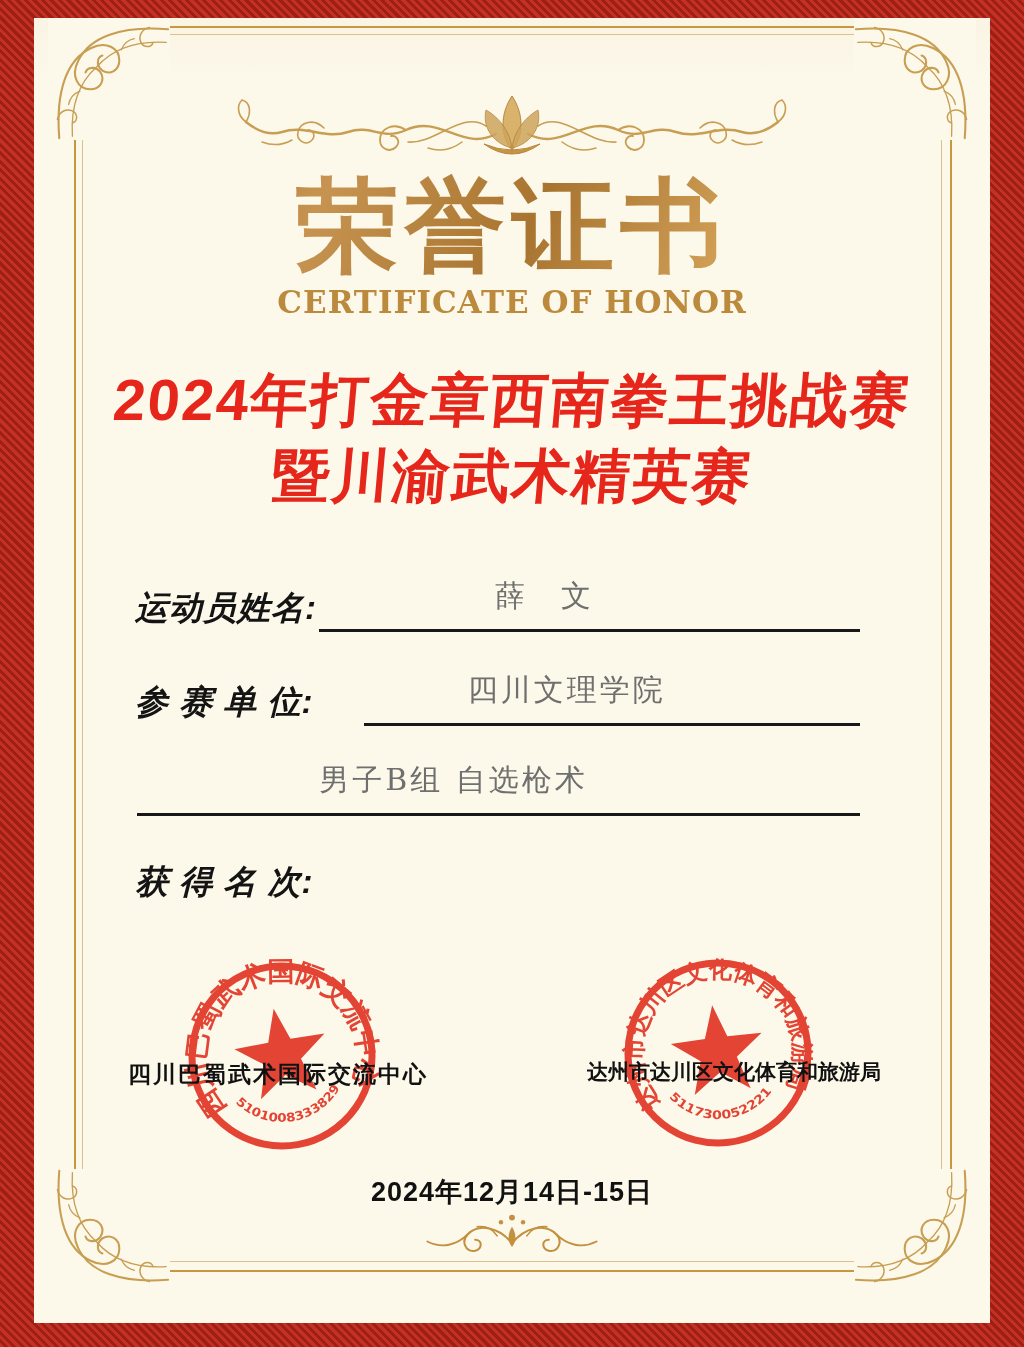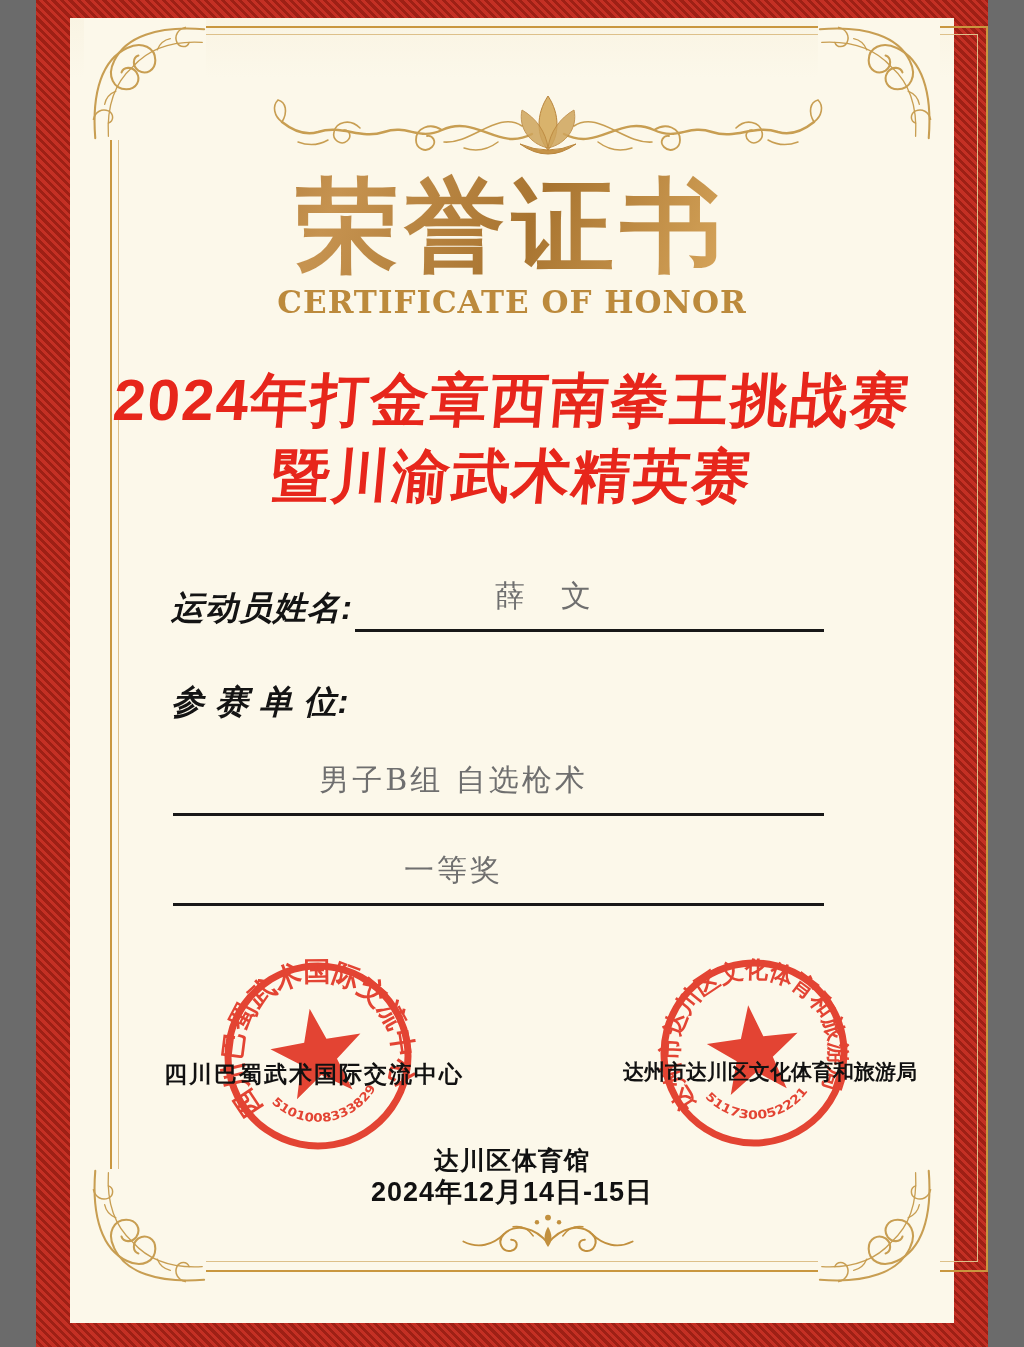--- a/index.html
+++ b/index.html
@@ -1,18 +1,18 @@
 <!DOCTYPE html>
 <html><head>
 <meta charset="utf-8">
 <style>
   html,body{margin:0;padding:0;background:#6b6b6b;}
   .cert{
     position:relative;
-    width:952px;height:1347px;
+    width:1024px;height:1347px;
     margin:0 auto;
     background:#b7281c;
     background-image:repeating-linear-gradient(45deg,#c43024 0 3px,#9e2015 3px 6px);
     overflow:hidden;
     font-family:"Liberation Sans",sans-serif;
   }
   .paper{
     position:absolute;left:34px;right:34px;top:18px;bottom:24px;
     background:#fcf8ea;
     background-image:linear-gradient(180deg,rgba(244,236,214,.35),rgba(252,248,234,0) 60px);
@@ -168,30 +168,31 @@
     <div class="event-line l2">暨川渝武术精英赛</div>
 
     <div class="frow r1">
       <span class="flabel">运动员姓名:</span>
       <span class="fline">
         <span class="fvalue">薛　文</span>
       </span>
     </div>
     <div class="frow r2">
       <span class="flabel">参 赛 单 位:</span>
+      <span class="fline">
+        <span class="fvalue">四川文理学院</span>
+      </span>
     </div>
     <div class="frow r3">
       <span class="fline">
         <span class="fvalue">男子B组 自选枪术</span>
       </span>
     </div>
     <div class="frow r4">
-      <span class="fline">
-        <span class="fvalue">一等奖</span>
-      </span>
+      <span class="flabel">获 得 名 次:</span>
     </div>
 
     <svg class="seal left" width="200" height="200" viewBox="0 0 200 200">
       <circle cx="100" cy="100" r="90" fill="none" stroke="#e23b2a" stroke-width="7"></circle>
       <path id="sealArcA" d="M37,143 A76,76 0 1 1 163,143" fill="none"></path>
       <path id="sealNumA" d="M46,138 A66,66 0 0 0 154,138" fill="none"></path>
       <polygon fill="#e23b2a" points="100,52 111.3,84.5 145.7,85.2 118.2,106 128.2,138.9 100,119.2 71.8,138.9 81.8,106 54.3,85.2 88.7,84.5"></polygon>
       <text font-size="27" font-weight="bold" fill="#e23b2a" font-family="DejaVu Sans,sans-serif">
         <textPath href="#sealArcA" textLength="326" lengthAdjust="spacingAndGlyphs">四川巴蜀武术国际交流中心</textPath>
       </text>
@@ -209,21 +210,20 @@
         <textPath href="#sealArcB" textLength="328" lengthAdjust="spacingAndGlyphs">达州市达川区文化体育和旅游局</textPath>
       </text>
       <text font-size="12" font-weight="bold" fill="#e23b2a" font-family="DejaVu Sans,sans-serif">
         <textPath href="#sealNumB" textLength="118" lengthAdjust="spacingAndGlyphs">511730052221</textPath>
       </text>
     </svg>
 
     <div class="org-name left">四川巴蜀武术国际交流中心</div>
     <div class="org-name right">达州市达川区文化体育和旅游局</div>
 
-    <div class="venue">达川区体育馆</div>
     <div class="cdate">2024年12月14日-15日</div>
 
     <svg class="bot-orn" viewBox="0 0 200 56">
       <g fill="none" stroke="#c2903e" stroke-width="2.2" stroke-linecap="round">
         <path d="M100,36 C86,18 64,14 52,26 C44,34 50,46 60,44 C68,42 68,32 60,32"></path>
         <path d="M100,36 C114,18 136,14 148,26 C156,34 150,46 140,44 C132,42 132,32 140,32"></path>
         <path d="M52,26 C40,38 24,42 8,34" stroke-width="2"></path>
         <path d="M148,26 C160,38 176,42 192,34" stroke-width="2"></path>
         <path d="M84,28 q-8,-12 -22,-10" stroke-width="1.5"></path>
         <path d="M116,28 q8,-12 22,-10" stroke-width="1.5"></path>

